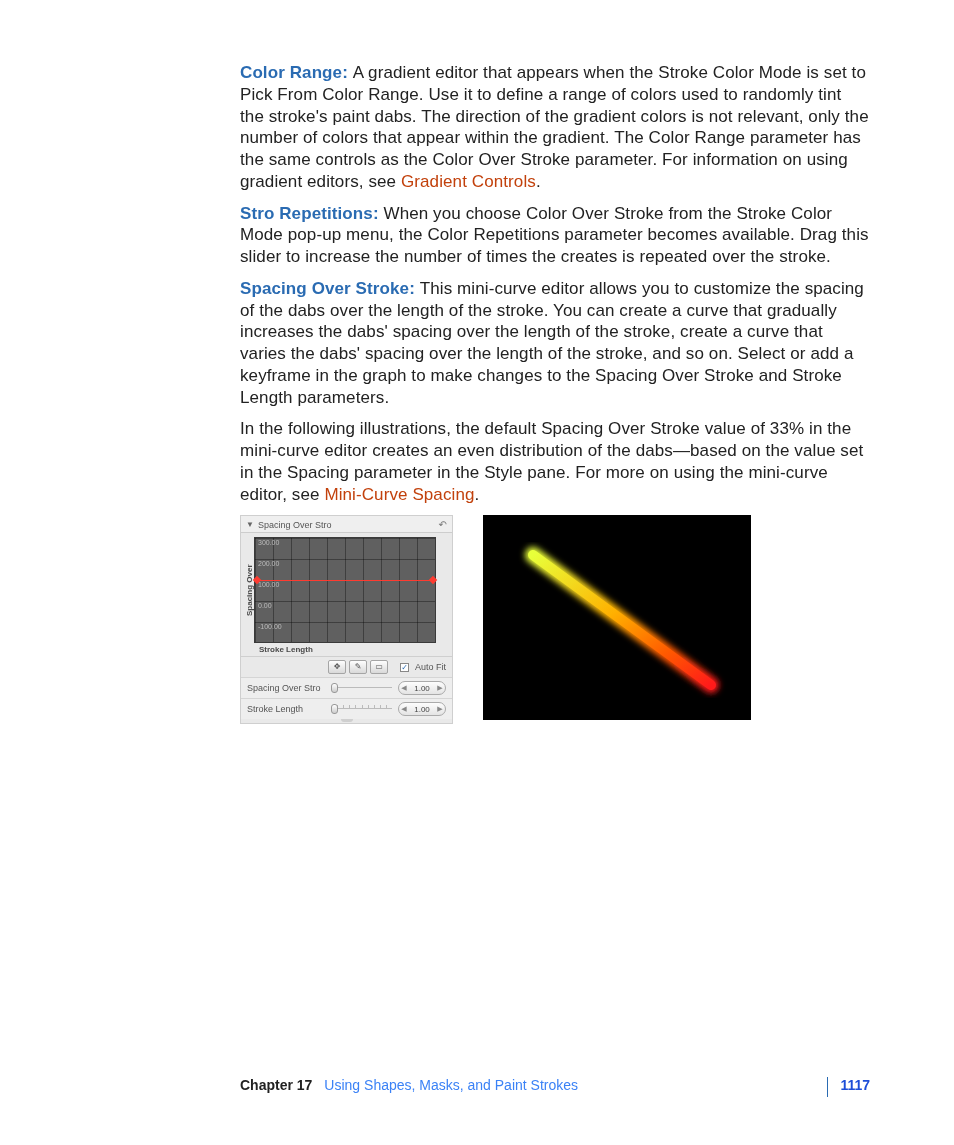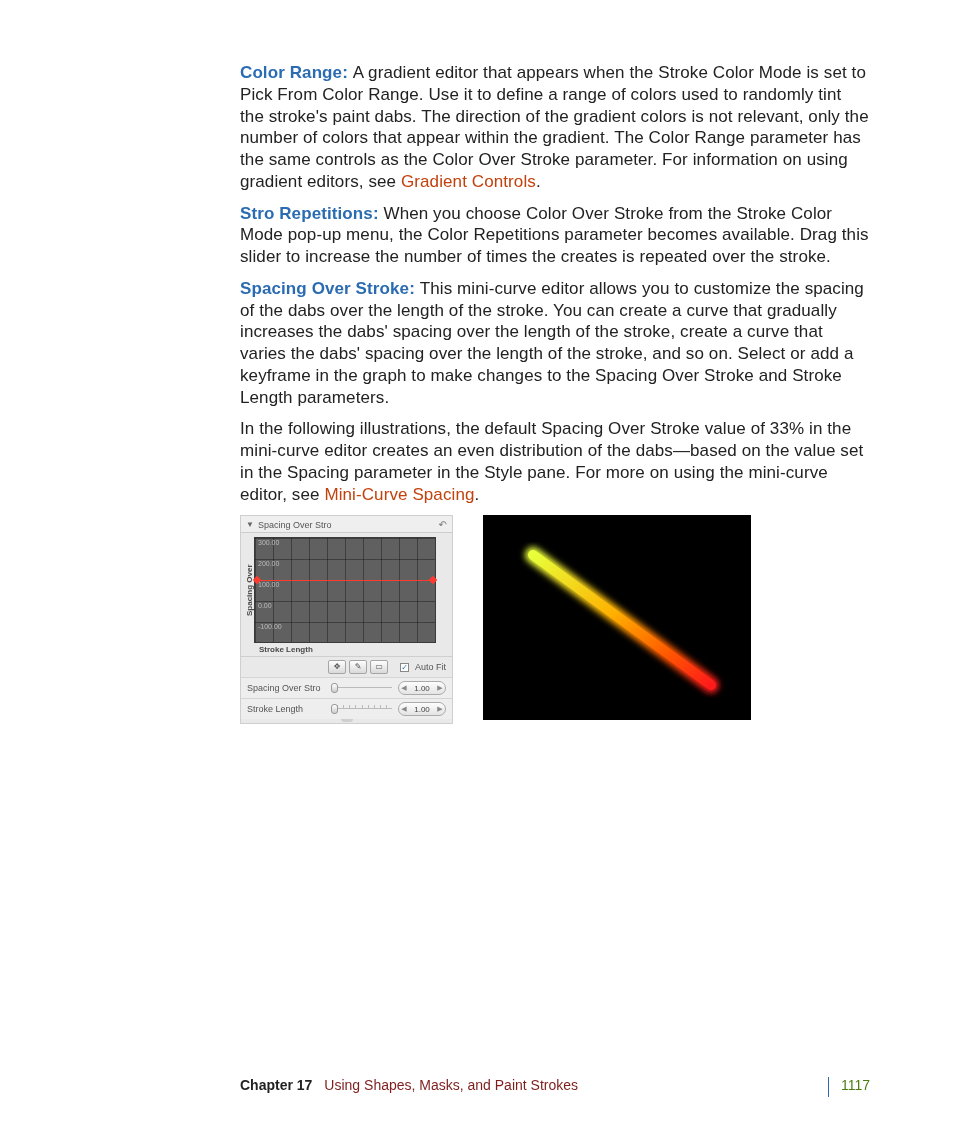--- a/index.html
+++ b/index.html
@@ -47,24 +47,24 @@
   .nub { height:4px; display:flex; justify-content:center; }
   .nub span { width:12px; height:3px; border-radius:0 0 3px 3px; background:#cfcfcf; }
 
   
   .preview { width:268px; height:205px; background:#000; position:relative; }
   .preview svg { position:absolute; inset:0; }
 
   
   .footer { position:absolute; left:240px; bottom:48px; width:630px; display:flex; align-items:flex-start; font-size:14px; }
   .footer .chap { font-weight:700; color:#222; margin-right:12px; }
-  .footer .title { color:#7f1d1d; }
+  .footer .title { color:#3b82f6; }
   .footer .sep { flex:1; }
   .footer .bar { width:1px; height:20px; background:#2a6bb2; margin:0 12px 0 10px; }
-  .footer .pg { font-weight:400; color:#4d7c0f; }
+  .footer .pg { font-weight:700; color:#1d4ed8; }
 </style>
 </head>
 <body>
 
 <div class="page">
   <div class="content">
 
     <p>
       <span class="term">Color Range:  </span><span>A gradient editor that appears when the Stroke Color Mode is set to Pick From Color Range. Use it to define a range of colors used to randomly tint the stroke's paint dabs. The direction of the gradient colors is not relevant, only the number of colors that appear within the gradient. The Color Range parameter has the same controls as the Color Over Stroke parameter. For information on using gradient editors, see </span><span class="link">Gradient Controls</span><span>.</span>
     </p>

